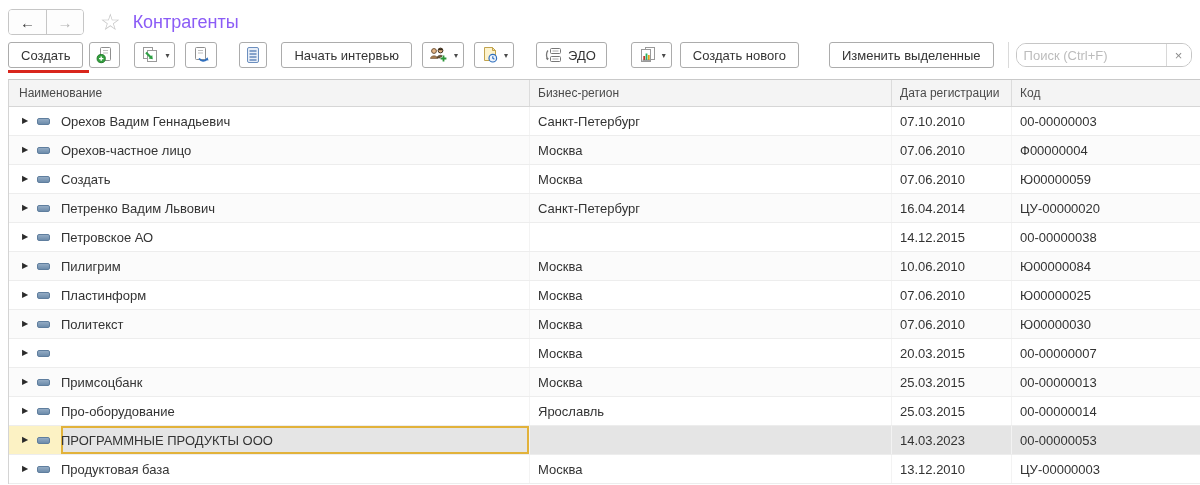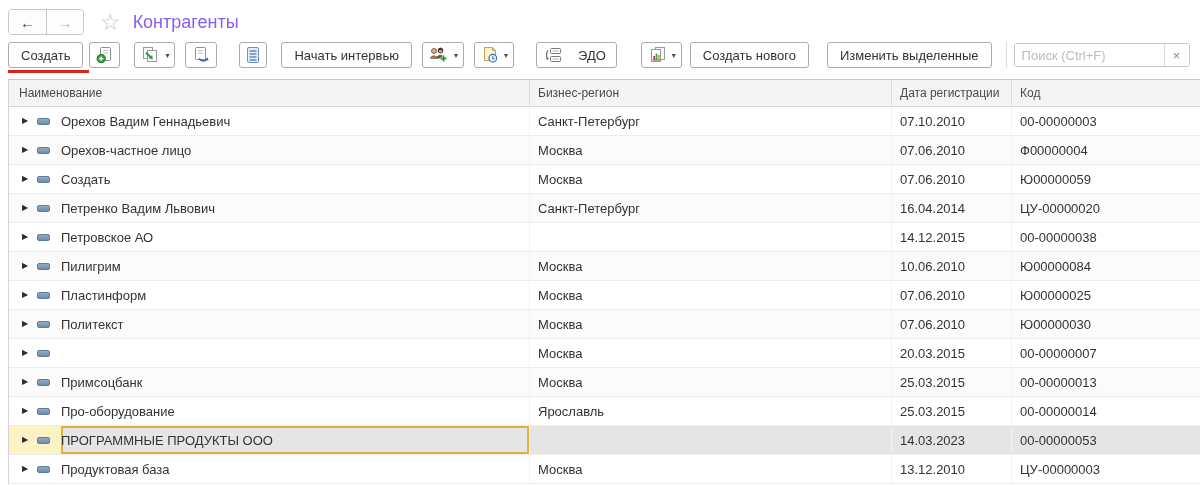--- a/index.html
+++ b/index.html
@@ -27,30 +27,30 @@
   .btn {
     border: 1px solid #acacac; border-radius: 3px; background: #fff;
     color: #333; font-size: 13px; height: 26px; padding: 0 12px;
     display: flex; align-items: center; white-space: nowrap;
     font-family: "Liberation Sans", sans-serif;
   }
   .btn.icon-only { padding: 0 5px; }
   .btn.split { padding: 0 5px; gap: 5px; }
   .caret { font-size: 8px; color: #4a4a4a; }
   .btn .bicon { display: flex; align-items: center; }
-  .btn.with-icon { gap: 14px; padding: 0 10px 0 7px; }
+  .btn.with-icon { gap: 4px; padding: 0 10px 0 7px; }
   .ml6  { margin-left: 6px; }  .ml8  { margin-left: 8px; }
   .ml10 { margin-left: 10px; } .ml14 { margin-left: 14px; }
-  .ml18 { margin-left: 18px; } .ml22 { margin-left: 22px; }
+  .ml18 { margin-left: 30px; } .ml22 { margin-left: 22px; }
   .ml24 { margin-left: 24px; }
   .vsep { width: 1px; height: 26px; background: #dadada; margin-left: 14px; }
 
   .red-underline { position: absolute; left: 8px; top: 70px; width: 81px; height: 3px; background: #d9261c; }
 
-  .search-box { margin-left: 7px; display: flex; border: 1px solid #c6c6c6; border-radius: 3px; height: 24px; width: 176px; background: #fff; overflow: hidden; }
+  .search-box { margin-left: 7px; display: flex; border: 1px solid #c6c6c6; border-radius: 10px; height: 24px; width: 176px; background: #fff; overflow: hidden; }
   .search-box input { border: none; outline: none; flex: 1; padding: 0 7px; font-size: 13px; color: #444; font-family: "Liberation Sans", sans-serif; min-width: 0; }
   .search-box input::placeholder { color: #bcbcbc; }
   .search-clear { width: 25px; border-left: 1px solid #d8d8d8; display: flex; align-items: center; justify-content: center; color: #8b8b8b; font-size: 13px; background: #fff; }
 
   
   .table { position: absolute; left: 8px; top: 79px; right: 0; border-top: 1px solid #c9c9c9; border-left: 1px solid #d4d4d4; }
   .thead { display: flex; height: 27px; background: #f4f4f4; border-bottom: 1px solid #d6d6d6; color: #4a4a4a; font-size: 12px; }
   .th { display: flex; align-items: center; padding: 0 8px; height: 100%; }
   .th + .th { border-left: 1px solid #dcdcdc; }
   .col-name   { width: 520px; }

